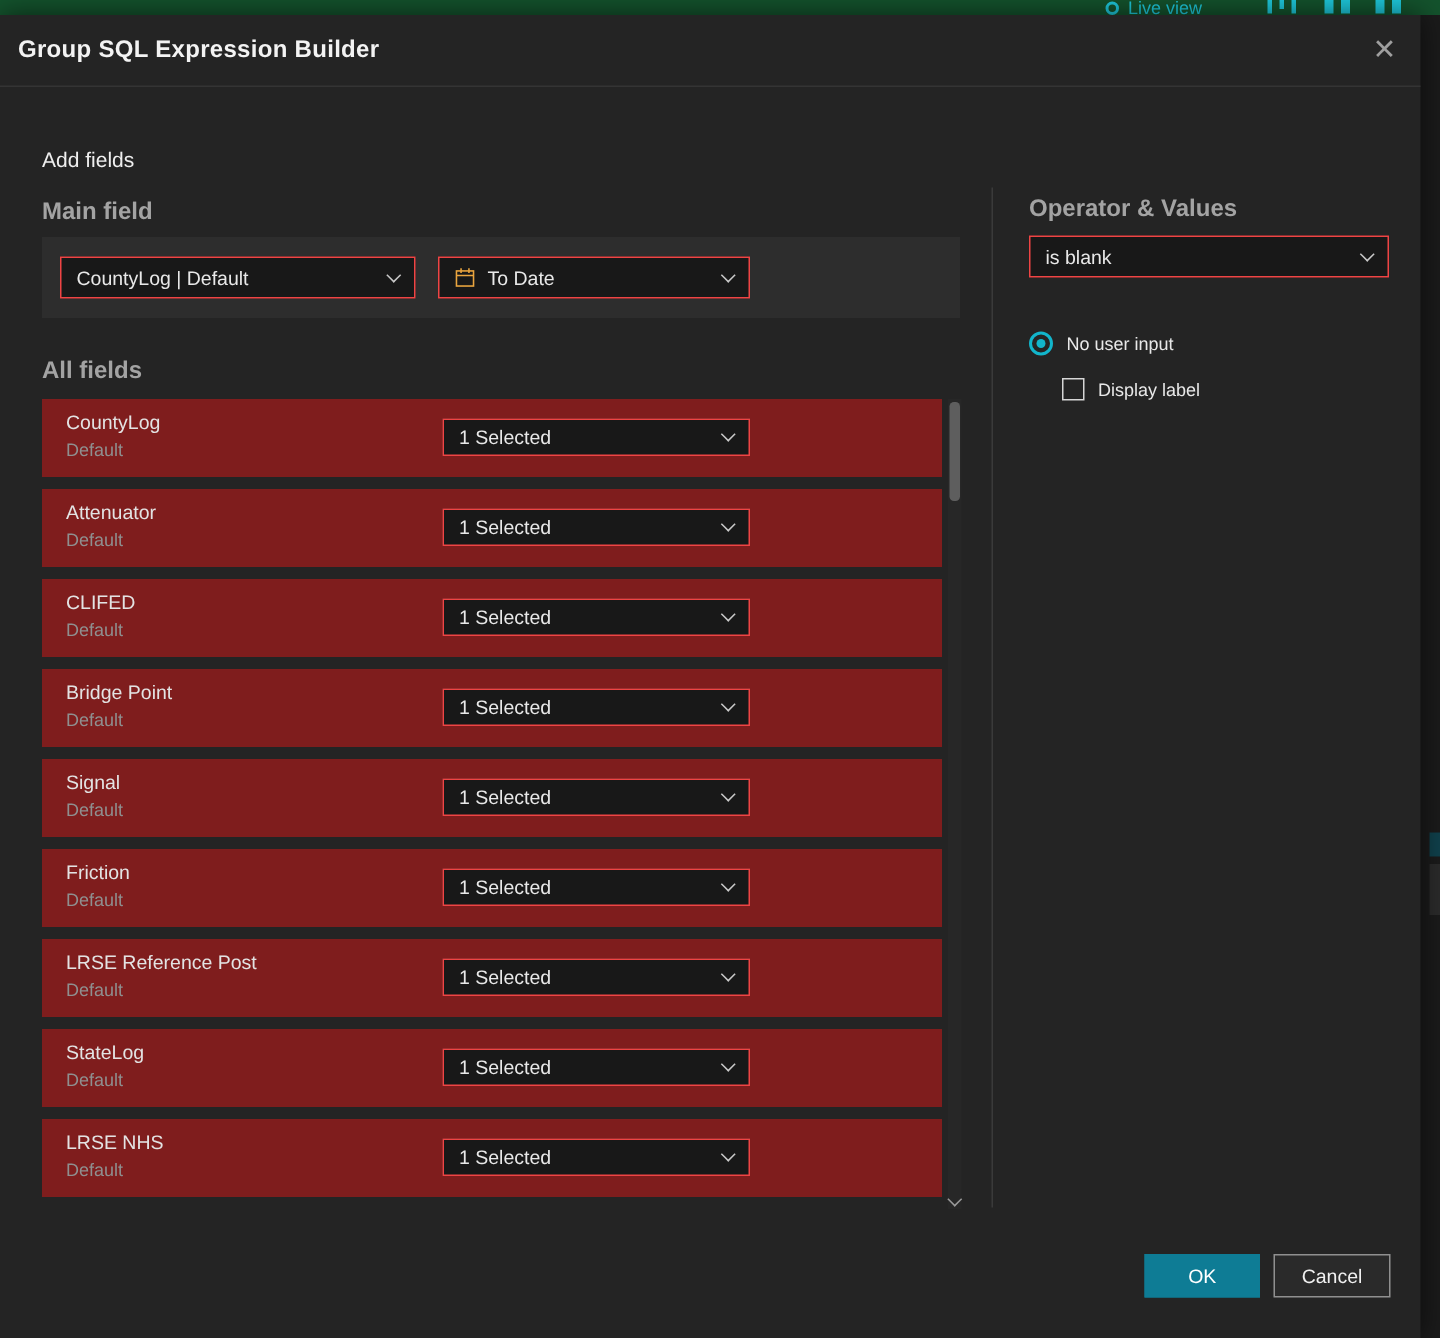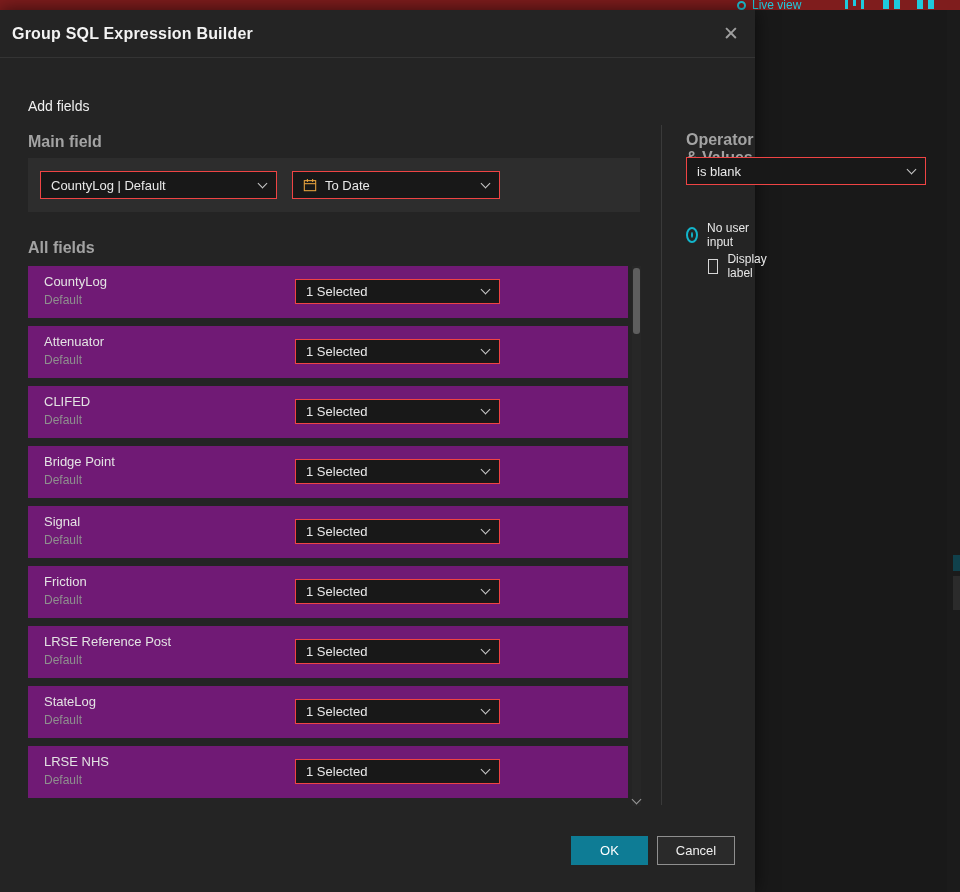--- a/index.html
+++ b/index.html
@@ -1,56 +1,56 @@
 <!DOCTYPE html>
 <html><head>
 <meta charset="utf-8">
 <style>
   * { margin:0; padding:0; box-sizing:border-box; }
   html,body { width:960px; height:892px; background:#141414; font-family:"Liberation Sans",sans-serif; }
   .page { position:relative; width:960px; height:892px; background:#191919; overflow:hidden; }
 
   
-  .backdrop-strip { position:absolute; left:0; top:0; width:960px; height:10px; background:#7f1d1d; overflow:hidden; }
+  .backdrop-strip { position:absolute; left:0; top:0; width:960px; height:10px; background:#14532d; overflow:hidden; }
   .live-view { position:absolute; left:737px; top:0; display:flex; align-items:flex-start; gap:6px; color:#1ec9dc; }
   .lv-dot { width:9px; height:9px; border:2px solid #1ec9dc; border-radius:50%; margin-top:1px; }
   .lv-text { font-size:12px; line-height:11px; }
   .top-icons { position:absolute; left:845px; top:0; height:10px; display:flex; align-items:flex-start; gap:5px; }
   .bar { background:#1ec9dc; width:3px; }
   .bar.b1{height:9px;} .bar.b2{height:6px;} .bar.b3{height:9px;} .bar.b4{height:9px; width:6px; margin-left:14px;}
   .bar.b5{height:9px; width:6px;} .bar.b6{height:9px; width:6px; margin-left:12px;} .bar.b7{height:9px; width:6px;}
 
   
   .right-strip { position:absolute; left:947px; top:10px; width:13px; height:882px; background:#1b1b1b; }
   .rs-frag1 { position:absolute; top:545px; left:6px; width:7px; height:16px; background:#10414c; }
   .rs-frag2 { position:absolute; top:566px; left:6px; width:7px; height:34px; background:#2b2b2b; }
 
   
-  .dialog { position:absolute; left:0; top:10px; width:755px; height:882px; background:#242424; box-shadow:0 0 18px rgba(0,0,0,.6); }
+  .dialog { position:absolute; left:0; top:10px; width:947px; height:882px; background:#242424; box-shadow:0 0 18px rgba(0,0,0,.6); }
   .dialog-header { height:48px; display:flex; align-items:center; justify-content:space-between; padding:0 16px 0 12px; border-bottom:1px solid #343434; }
   .dialog-title { font-size:16px; font-weight:700; color:#f3f3f3; letter-spacing:.2px; }
   .close-button { background:none; border:none; color:#9f9f9f; font-size:19px; line-height:19px; cursor:pointer; font-family:"Liberation Sans",sans-serif; }
 
   .add-fields { position:absolute; left:28px; top:88px; font-size:14px; font-weight:400; color:#efefef; }
   .section-label { position:absolute; font-size:16px; font-weight:600; color:#a3a3a3; }
   .lbl-main { left:28px; top:123px; }
   .lbl-all { left:28px; top:229px; }
   .lbl-op { left:686px; top:121px; }
 
   .main-panel { position:absolute; left:28px; top:148px; width:612px; height:54px; background:#2d2d2d; }
 
   .dropdown { background:#181818; border:1px solid #ef4444; color:#e8e8e8; font-size:13px; display:flex; align-items:center; gap:8px; padding:0 10px; cursor:pointer; }
   .chev { width:7px; height:7px; border-right:1px solid #c9c9c9; border-bottom:1px solid #c9c9c9; transform:rotate(45deg); position:relative; top:-2px; flex:0 0 auto; }
   .chev.right { margin-left:auto; }
   .dd-main1 { position:absolute; left:12px; top:13px; width:237px; height:28px; }
   .dd-main2 { position:absolute; left:264px; top:13px; width:208px; height:28px; }
   .cal-icon { flex:0 0 auto; display:flex; }
 
   .fields-list { position:absolute; left:28px; top:256px; width:600px; }
-  .field-row { position:relative; height:52px; margin-bottom:8px; background:#701a75; }
+  .field-row { position:relative; height:52px; margin-bottom:8px; background:#7f1d1d; }
   .field-name { position:absolute; left:16px; top:8px; font-size:13px; color:#e3e3e3; }
   .field-sub { position:absolute; left:16px; top:27px; font-size:12px; color:#8f8f8f; }
   .row-dd { position:absolute; left:267px; top:13px; width:205px; height:25px; }
 
   .scrollbar { position:absolute; left:632px; top:256px; width:9px; height:540px; background:#272727; }
   .scroll-thumb { position:absolute; left:1px; top:2px; width:7px; height:66px; background:#5e5e5e; border-radius:3px; cursor:grab; }
   .scroll-arrow { position:absolute; left:0; bottom:3px; width:9px; display:flex; justify-content:center; cursor:pointer; }
   .scroll-arrow .chev { border-color:#9a9a9a; top:0; }
 
   .v-divider { position:absolute; left:661px; top:115px; width:1px; height:680px; background:#3a3a3a; }

